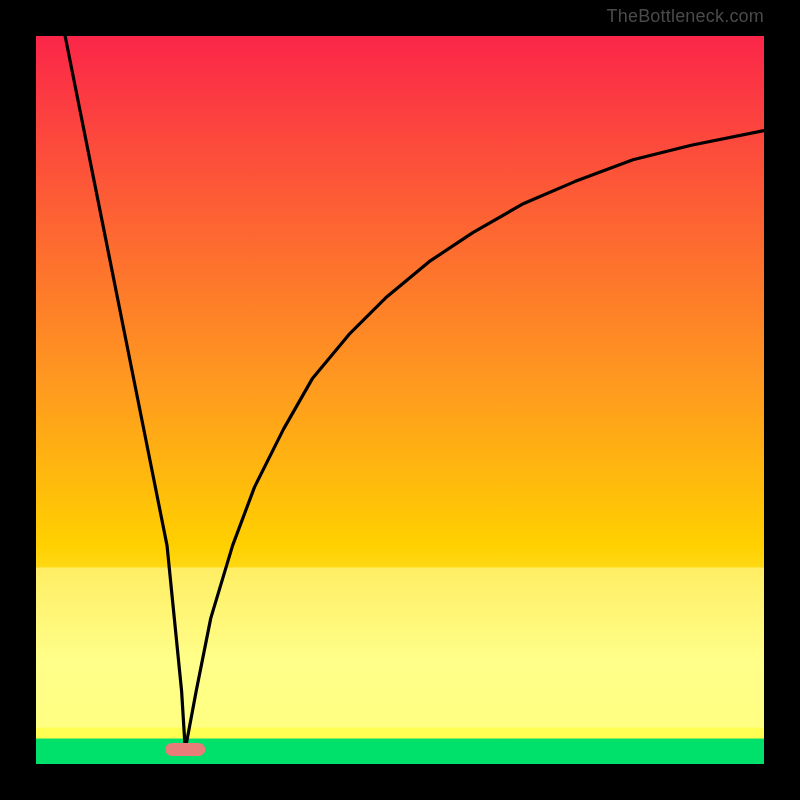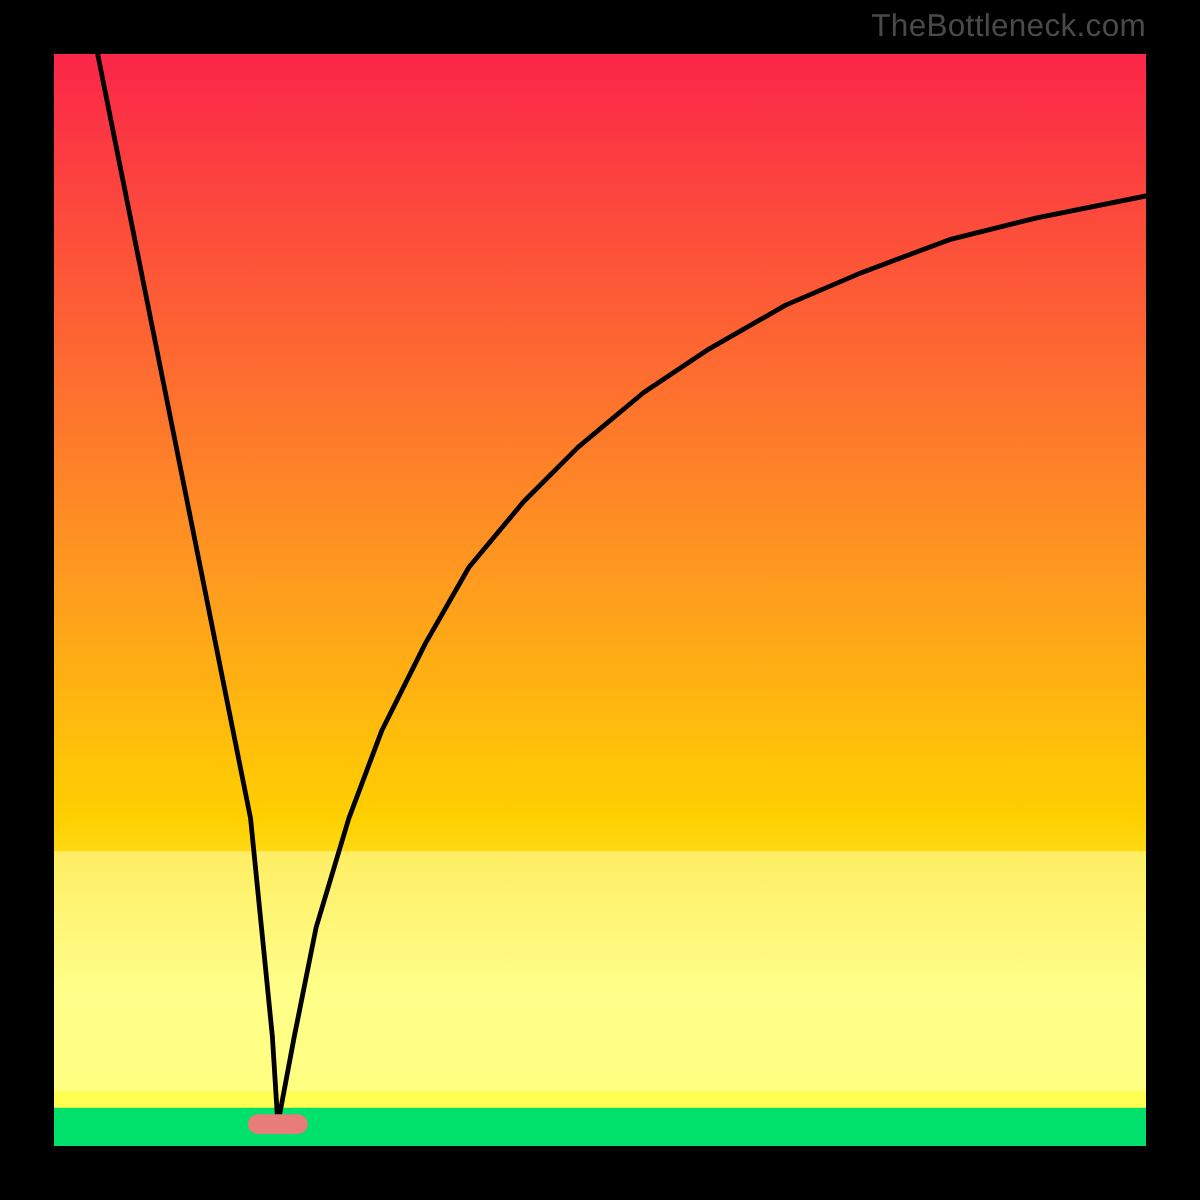--- a/index.html
+++ b/index.html
@@ -23,21 +23,21 @@
     left: 36px;
     width: 728px;
     height: 728px;
     overflow: hidden;
   }
   .watermark {
     position: absolute;
     top: 6px;
     right: 36px;
     color: #4a4a4a;
-    font-size: 21px;
+    font-size: 18px;
     font-weight: 500;
     letter-spacing: 0.2px;
   }
   svg { display: block; }
 </style>
 </head>
 <body>
 
 <div class="frame">
   <div class="watermark">TheBottleneck.com</div>

